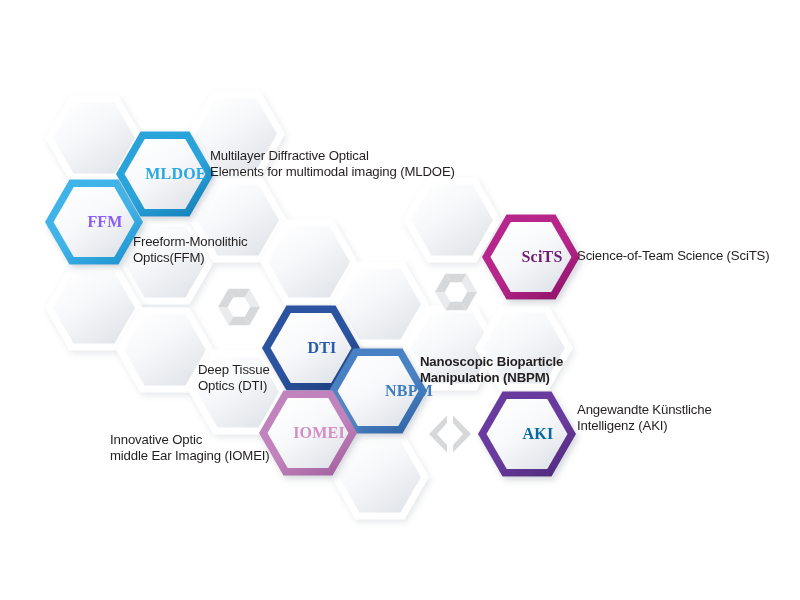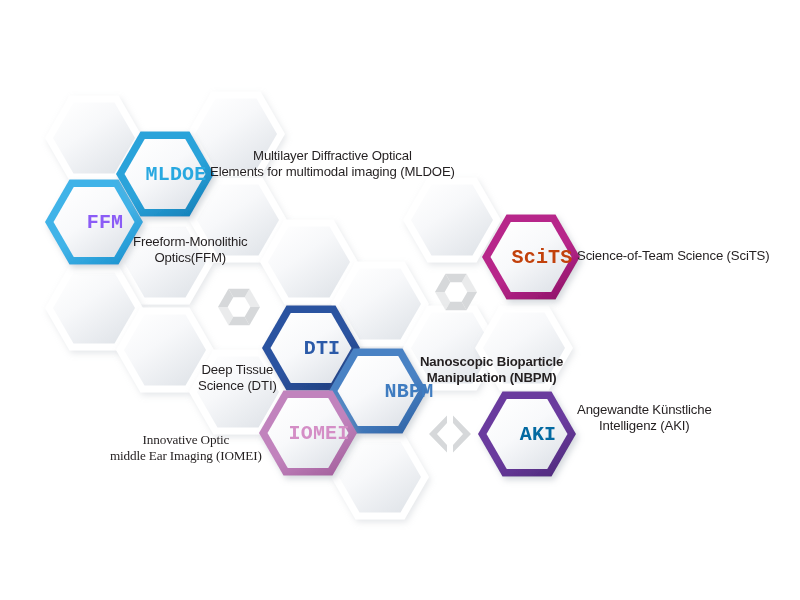--- a/index.html
+++ b/index.html
@@ -28,30 +28,29 @@
     height: 600px;
   }
   .label {
     position: absolute;
     color: #231f20;
     font-size: 13.2px;
     line-height: 15.5px;
     letter-spacing: -0.15px;
     white-space: pre;
     font-family: "Liberation Sans", sans-serif;
-    text-align: center;
   }
   .hexlabel {
     position: absolute;
     font-weight: bold;
-    font-size: 20px;
+    font-size: 16px;
     letter-spacing: 0.2px;
     white-space: nowrap;
     transform: translate(-50%, -50%);
-    font-family: Liberation Mono, monospace;
+    font-family: Liberation Serif, serif;
     pointer-events: none;
     padding-left: 22px;
   }
 </style>
 </head>
 <body>
 
 <div id="stage">
 
   <svg class="layer" id="bg-layer" viewBox="0 0 800 600" xmlns="http://www.w3.org/2000/svg" aria-hidden="true">
@@ -255,36 +254,36 @@
         <g filter="url(#softShadow)" style="cursor: pointer;">
           <polygon points="576.00,434.00 551.50,476.44 502.50,476.44 478.00,434.00 502.50,391.56 551.50,391.56" fill="url(#ringGrad6)"></polygon>
           <polygon points="567.50,434.00 547.25,469.07 506.75,469.07 486.50,434.00 506.75,398.93 547.25,398.93" fill="url(#faceGrad6)"></polygon>
         </g>
       </g>
   </svg>
 
   <div id="hex-labels">
       <div class="hexlabel" style="left: 94px; top: 222px; color: #8b5cf6;">FFM</div>
       <div class="hexlabel" style="left: 165px; top: 174px; color: rgb(40, 168, 224);">MLDOE</div>
-      <div class="hexlabel" style="left: 531px; top: 257px; color: #c2410c;">SciTS</div>
+      <div class="hexlabel" style="left: 531px; top: 257px; color: #701a75;">SciTS</div>
       <div class="hexlabel" style="left: 311px; top: 348px; color: rgb(43, 90, 168);">DTI</div>
       <div class="hexlabel" style="left: 378px; top: 391px; color: rgb(63, 124, 192); margin-left: 20px;">NBPM</div>
       <div class="hexlabel" style="left: 308px; top: 433px; color: rgb(212, 142, 198);">IOMEI</div>
       <div class="hexlabel" style="left: 527px; top: 434px; color: #0369a1;">AKI</div>
     </div>
 
   <div id="captions">
       <div class="label" style="left: 133px; top: 234px;">Freeform-Monolithic
 Optics(FFM)</div>
       <div class="label" style="left: 210px; top: 148px;">Multilayer Diffractive Optical
 Elements for multimodal imaging (MLDOE)</div>
       <div class="label" style="left: 577px; top: 248px;">Science-of-Team Science (SciTS)</div>
       <div class="label" style="left: 198px; top: 362px;">Deep Tissue
-Science (DTI)</div>
+Optics (DTI)</div>
       <div class="label" style="left: 420px; top: 354px; font-weight: bold;">Nanoscopic Bioparticle
 Manipulation (NBPM)</div>
-      <div class="label" style="left: 110px; top: 432px; font-family: Liberation Serif, serif;">Innovative Optic
+      <div class="label" style="left: 110px; top: 432px;">Innovative Optic
 middle Ear Imaging (IOMEI)</div>
       <div class="label" style="left: 577px; top: 402px;">Angewandte Künstliche
 Intelligenz (AKI)</div>
     </div>
 
 </div>
 
 </body></html>

